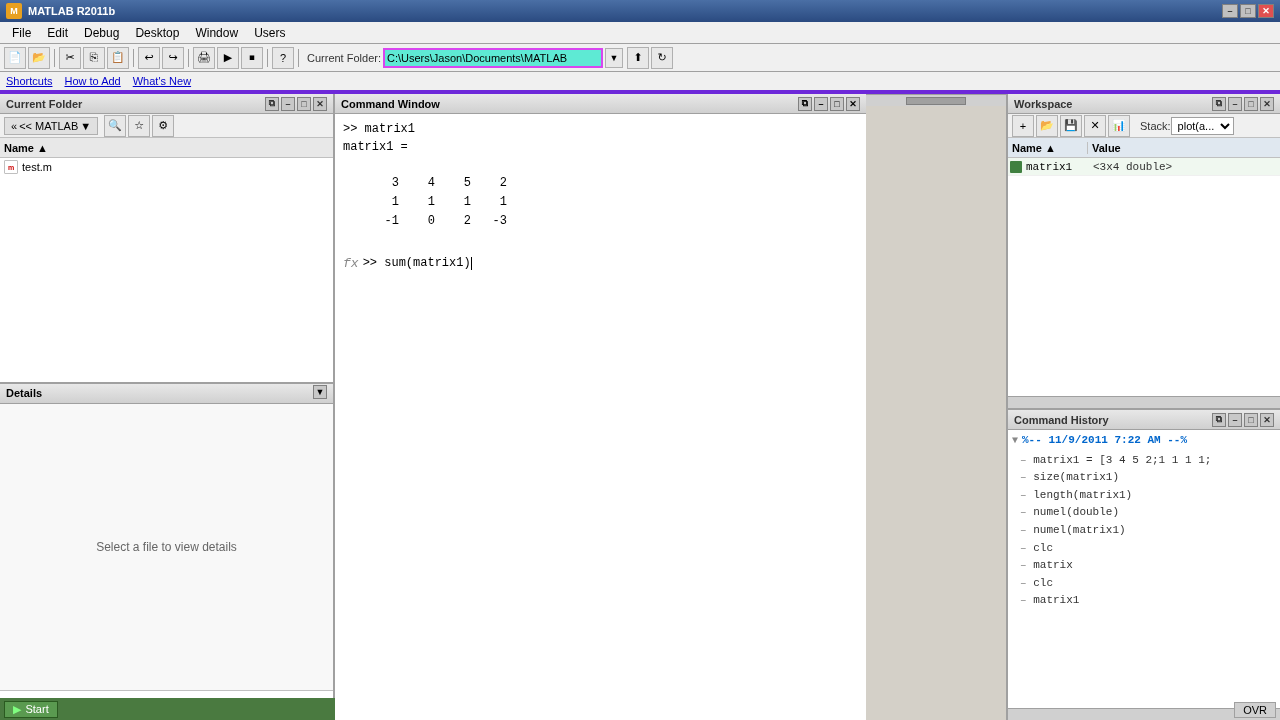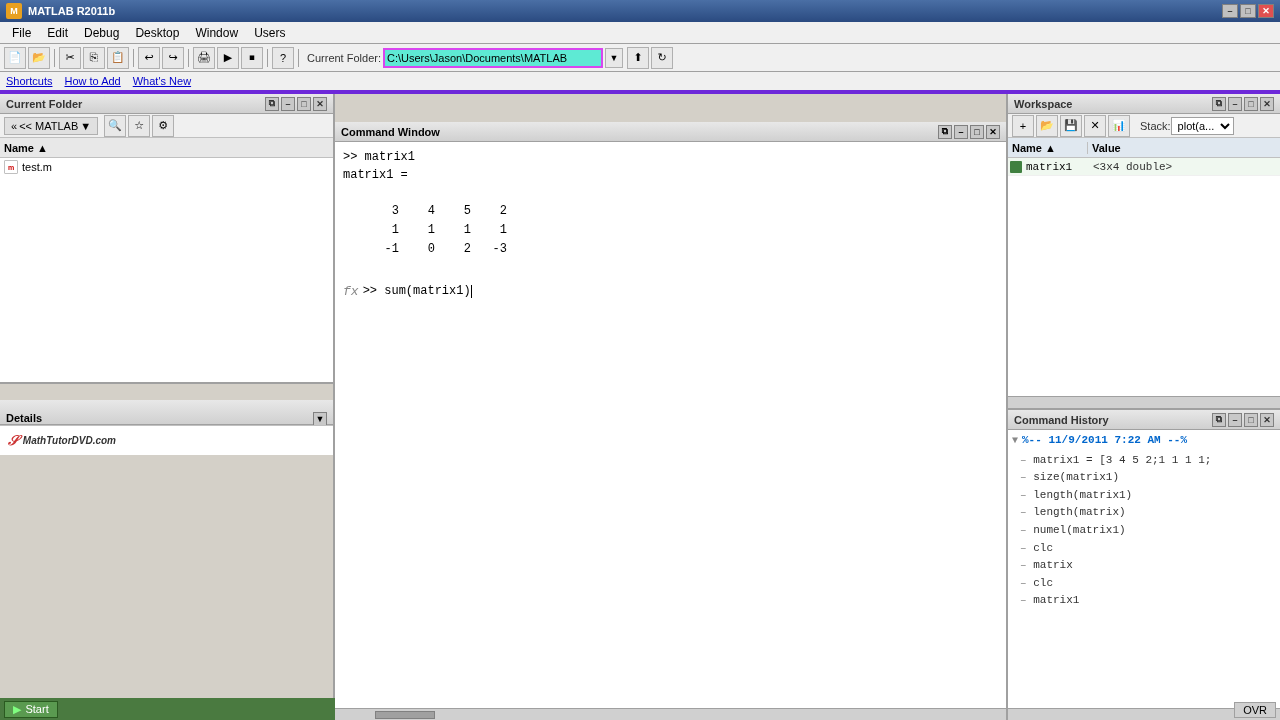--- a/index.html
+++ b/index.html
@@ -254,25 +254,24 @@
     .details-panel {
       flex: 1;
       display: flex;
       flex-direction: column;
     }
     .details-panel-header {
       background: linear-gradient(to bottom, #e8e8e8, #d0d0d0);
       border-bottom: 1px solid #a0a0a0;
       height: 20px;
       display: flex;
-      align-items: flex-start;
-      padding: 12px 6px;
-      font-size: 11px;
-      font-weight: bold;
-      margin-top: 16px;
+      align-items: flex-end;
+      padding: 4px 6px;
+      font-size: 11px;
+      font-weight: bold;
     }
     .details-content {
       flex: 1;
       background: #f8f8f8;
       display: flex;
       align-items: center;
       justify-content: center;
       color: #666;
       font-size: 12px;
     }
@@ -288,23 +287,22 @@
       font-size: 11px;
       font-weight: bold;
       color: #cc0000;
       font-style: italic;
     }
 
     
     .center-panel {
       flex: 1;
       display: flex;
-      flex-direction: column;
+      flex-direction: row;
       min-width: 0;
-      margin-top: 28px;
     }
 
     .command-window {
       flex: 1;
       display: flex;
       flex-direction: column;
       background: white;
     }
     .command-header {
       background: linear-gradient(to bottom, #e8e8e8, #d0d0d0);
@@ -596,20 +594,23 @@
       </div>
     </div>
 
     <div class="details-panel">
       <div class="details-panel-header">
         <span>Details</span>
         <div class="panel-header-controls">
           <div class="panel-ctrl-btn">▼</div>
         </div>
       </div>
+      <div class="details-content">
+        <span>Select a file to view details</span>
+      </div>
       <div class="logo-area">
         <span style="color:#cc3333; font-weight:bold; font-size:14px; font-style:italic; font-family:'Times New Roman', serif;">𝒮</span>
         <span class="logo-text" style="margin-left:4px; font-size:10px; color:#333;">MathTutorDVD.com</span>
       </div>
     </div>
   </div>
 
   <div class="center-panel">
     <div class="command-window">
       <div class="command-header">
@@ -692,21 +693,21 @@
         </div>
       </div>
       <div class="history-content">
         <div style="display:flex; align-items:center; margin-bottom:2px;">
           <span style="color:#888; font-size:10px; margin-right:4px;">▼</span>
           <span class="history-section">%-- 11/9/2011 7:22 AM --%</span>
         </div>
         <div class="history-item">matrix1 = [3 4 5 2;1 1 1 1;</div>
         <div class="history-item">size(matrix1)</div>
         <div class="history-item">length(matrix1)</div>
-        <div class="history-item">length(matrix)</div>
+        <div class="history-item">numel(double)</div>
         <div class="history-item">numel(matrix1)</div>
         <div class="history-item">clc</div>
         <div class="history-item">matrix</div>
         <div class="history-item">clc</div>
         <div class="history-item">matrix1</div>
       </div>
       <div class="scrollbar-h-right"></div>
     </div>
   </div>
 </div>

